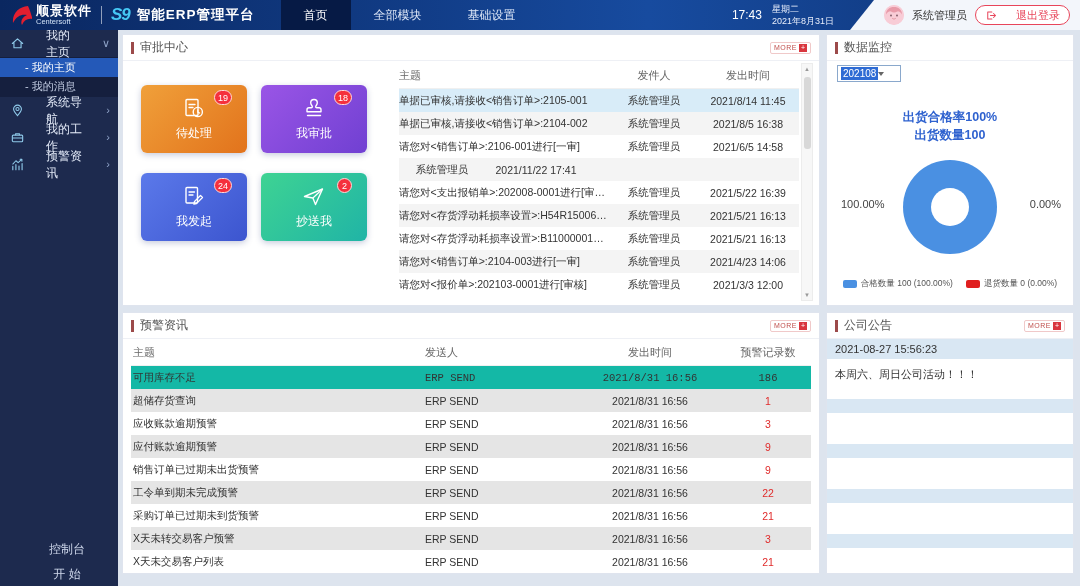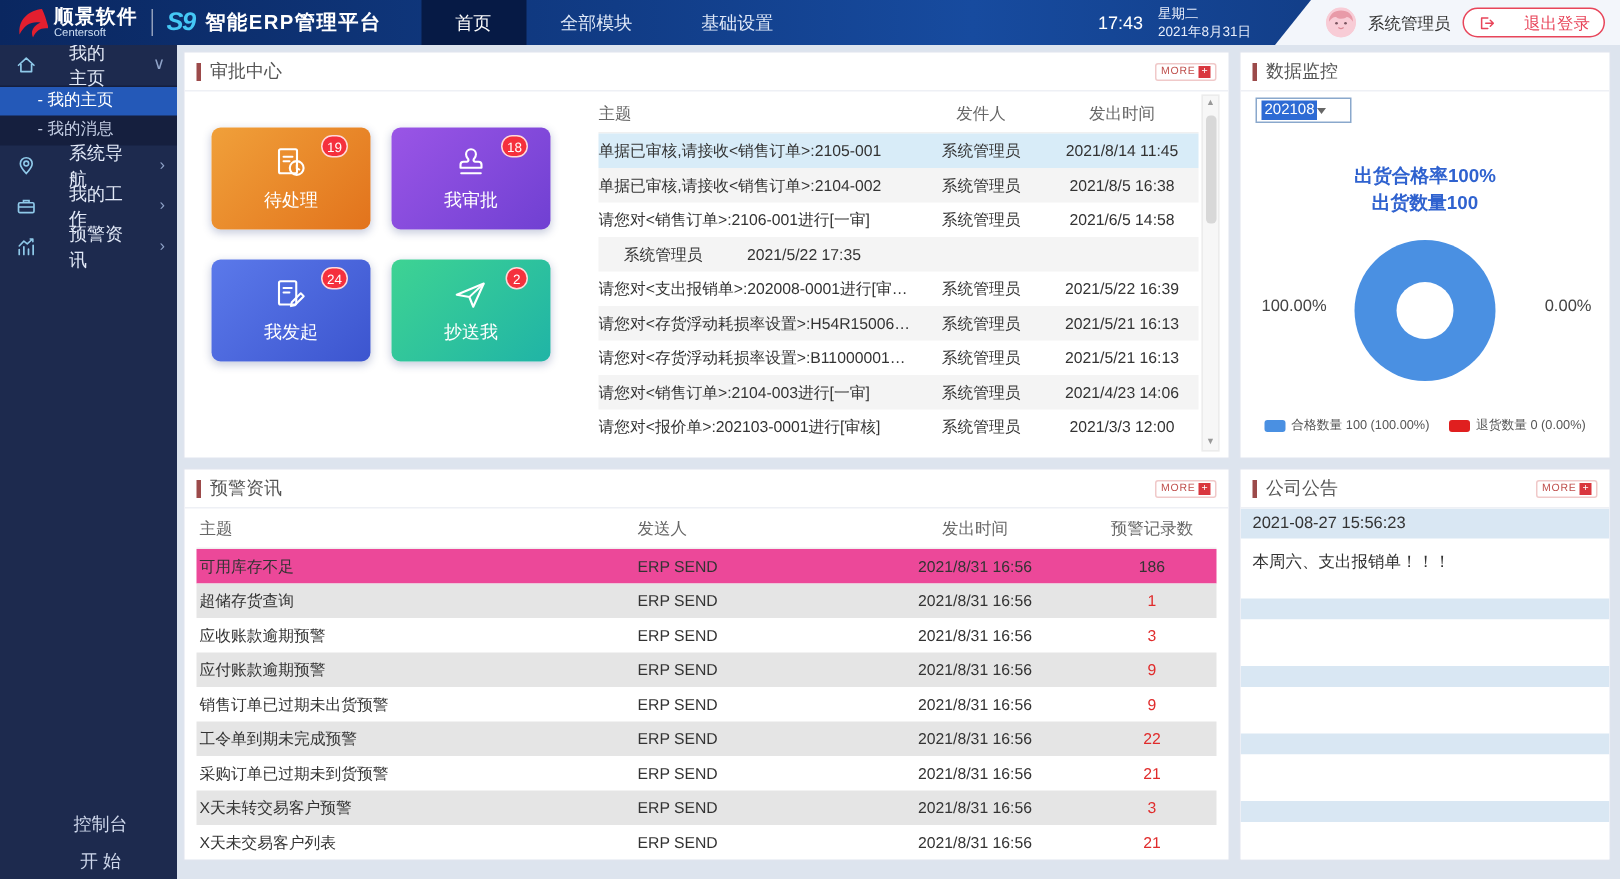--- a/index.html
+++ b/index.html
@@ -71,21 +71,21 @@
   .pct-left{position:absolute;left:4px;top:38px;font-size:11px;color:#444;}
   .pct-right{position:absolute;right:2px;top:38px;font-size:11px;color:#444;}
   .legend{display:flex;justify-content:center;gap:13px;margin-top:22px;}
   .leg-item{display:flex;align-items:center;gap:4px;font-size:8.5px;color:#555;white-space:nowrap;}
   .leg-sw{width:14px;height:8px;border-radius:2px;flex-shrink:0;}
   
   .al-body{flex:1;padding:0 8px;min-height:0;}
   .al-hrow{display:flex;height:26px;align-items:center;border-bottom:1px solid #f0f0f0;color:#666;font-size:11px;}
   .al-row{display:flex;height:23px;align-items:center;font-size:10.5px;color:#333;}
   .al-row.alt{background:#e5e5e5;}
-  .al-row.hl{background:#ec4899;}
+  .al-row.hl{background:#14b8a6;font-family:Liberation Mono, monospace;}
   .al-subject{flex:1;overflow:hidden;white-space:nowrap;text-overflow:ellipsis;padding-left:2px;}
   .al-sender{width:150px;text-align:left;flex-shrink:0;}
   .al-time{width:150px;text-align:center;flex-shrink:0;}
   .al-count{width:86px;text-align:center;flex-shrink:0;}
   .al-count.red{color:#e02b2b;}
   
   .notice-body{flex:1;overflow:hidden;}
   .n-date{height:20px;line-height:20px;background:#d9e7f3;padding:0 8px;font-size:11px;color:#333;}
   .n-content{padding:8px 8px 10px;font-size:11px;color:#333;min-height:22px;}
   .n-bar{height:14px;background:#d9e7f3;}
@@ -263,21 +263,21 @@
                 <span class="a-sender">系统管理员</span>
                 <span class="a-time">2021/8/5 16:38</span>
               </div>
               <div class="a-row">
                 <span class="a-subject">请您对&lt;销售订单&gt;:2106-001进行[一审]</span>
                 <span class="a-sender">系统管理员</span>
                 <span class="a-time">2021/6/5 14:58</span>
               </div>
               <div class="a-row alt">
                 <span class="a-sender">系统管理员</span>
-                <span class="a-time">2021/5/22 17:35</span>
+                <span class="a-time">2021/11/22 17:41</span>
               </div>
               <div class="a-row">
                 <span class="a-subject">请您对&lt;支出报销单&gt;:202008-0001进行[审核]</span>
                 <span class="a-sender">系统管理员</span>
                 <span class="a-time">2021/5/22 16:39</span>
               </div>
               <div class="a-row alt">
                 <span class="a-subject">请您对&lt;存货浮动耗损率设置&gt;:H54R15006002进行[审核]</span>
                 <span class="a-sender">系统管理员</span>
                 <span class="a-time">2021/5/21 16:13</span>
@@ -420,21 +420,21 @@
       <div class="p-head">
         <div class="p-bar"></div>
         <span class="p-title">公司公告</span>
         <div class="more">
           <span class="more-txt">MORE</span>
           <span class="more-sq">+</span>
         </div>
       </div>
       <div class="notice-body" id="notice-body">
         <div class="n-date">2021-08-27 15:56:23</div>
-        <div class="n-content">本周六、支出报销单！！！</div>
+        <div class="n-content">本周六、周日公司活动！！！</div>
       <div class="n-bar"></div>
           <div class="n-space"></div>
           <div class="n-bar"></div>
           <div class="n-space"></div>
           <div class="n-bar"></div>
           <div class="n-space"></div>
           <div class="n-bar"></div>
           <div class="n-space"></div>
         </div>
     </section>

